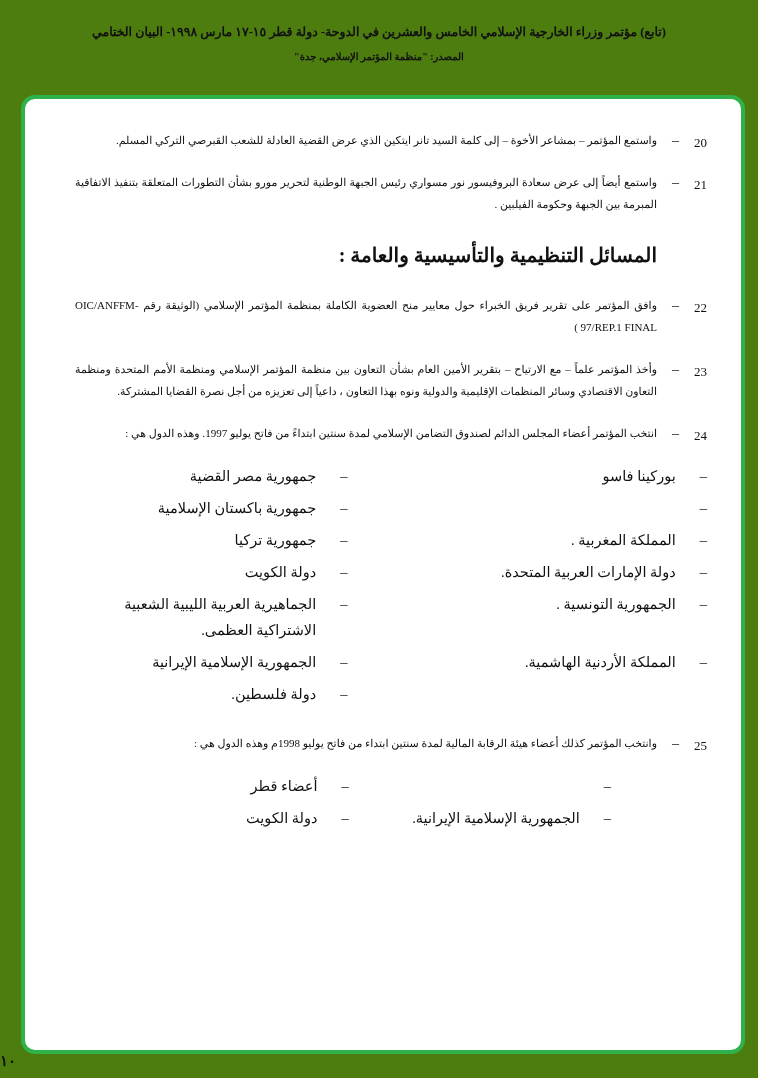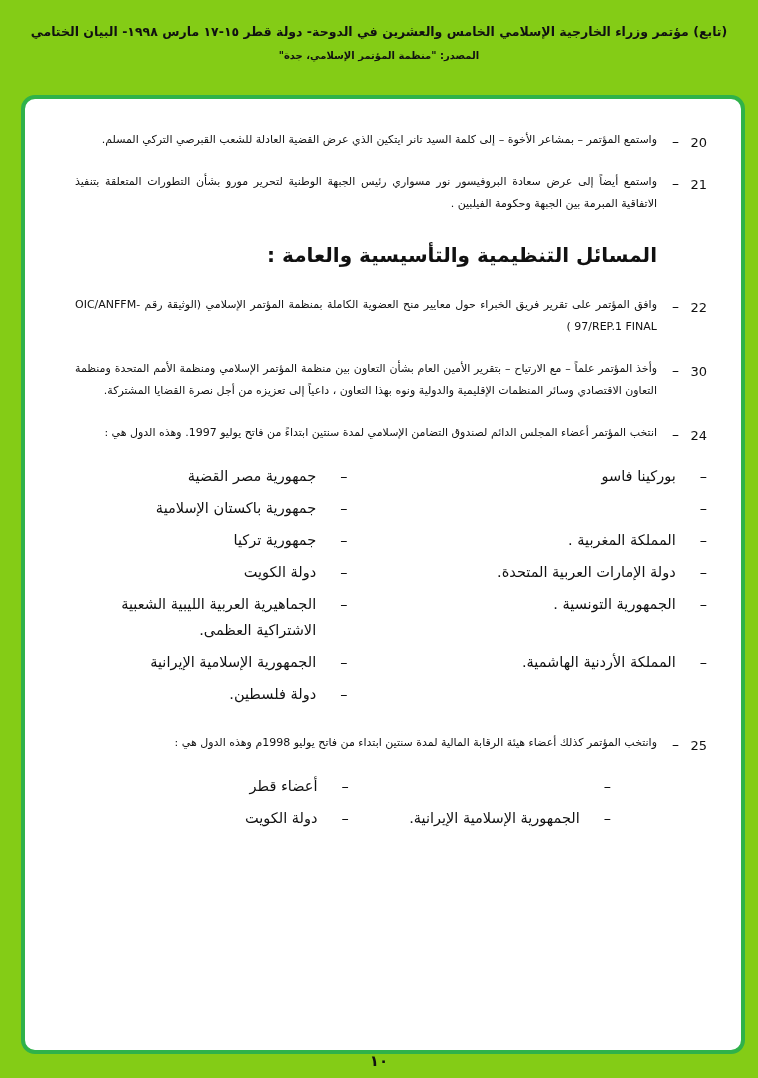--- a/index.html
+++ b/index.html
@@ -2,21 +2,21 @@
 <html lang="ar"><head>
 <meta charset="utf-8">
 <style>
   html, body { margin: 0; padding: 0; }
   body {
     width: 758px; height: 1078px;
     background: #ffffff;
     font-family: "DejaVu Sans", sans-serif;
     color: #111111;
   }
-  .page { position: relative; width: 758px; height: 1078px; background: #84cc16; overflow: hidden; }
+  .page { position: relative; width: 758px; height: 1078px; background: #4d7c0f; overflow: hidden; font-family: Liberation Serif, serif; }
 
   .doc-header { direction: rtl; text-align: center; padding-top: 24px; }
   .doc-title  { font-size: 12.5px; font-weight: bold; }
   .doc-source { font-size: 10px; font-weight: bold; margin-top: 11px; }
 
   .green-box {
     position: absolute; top: 95px; left: 21px;
     width: 716px; height: 951px;
     border: 4px solid #2fb24a; border-radius: 14px;
     background: #fff; overflow: hidden;
@@ -35,21 +35,21 @@
     display: grid; grid-template-columns: 1.32fr 1fr;
     row-gap: 5px; margin: 2px 0 24px 0;
   }
   .country-list.compact { margin: 0 96px 10px 128px; grid-template-columns: 1.8fr 1fr; }
   .country-cell { display: flex; align-items: flex-start; font-size: 14.5px; line-height: 1.85; }
   .country-dash { flex: 0 0 auto; margin-left: 24px; }
   .country-name { flex: 0 1 auto; padding-left: 10px; }
 
   .page-number {
     position: absolute; bottom: 8px; left: 0; width: 758px;
-    text-align: center; font-size: 15px; font-weight: bold;
+    font-size: 15px; font-weight: bold;
   }
 </style>
 </head>
 <body>
 
 <div class="page">
 
   <div class="doc-header">
     <div class="doc-title">(تابع) مؤتمر وزراء الخارجية الإسلامي الخامس والعشرين في الدوحة- دولة قطر ١٥-١٧ مارس ١٩٩٨- البيان الختامي</div>
     <div class="doc-source">المصدر: "منظمة المؤتمر الإسلامي، جدة"</div>
@@ -67,21 +67,21 @@
           <span class="item-dash">–</span>
           <div class="item-text">واستمع أيضاً إلى عرض سعادة البروفيسور نور مسواري رئيس الجبهة الوطنية لتحرير مورو بشأن التطورات المتعلقة بتنفيذ الاتفاقية المبرمة بين الجبهة وحكومة الفيلبين .</div>
         </div>
         <div class="section-heading">المسائل التنظيمية والتأسيسية والعامة :</div>
         <div class="numbered-item">
           <span class="item-number">22</span>
           <span class="item-dash">–</span>
           <div class="item-text">وافق المؤتمر على تقرير فريق الخبراء حول معايير منح العضوية الكاملة بمنظمة المؤتمر الإسلامي (الوثيقة رقم OIC/ANFFM-97/REP.1 FINAL )</div>
         </div>
         <div class="numbered-item">
-          <span class="item-number">30</span>
+          <span class="item-number">23</span>
           <span class="item-dash">–</span>
           <div class="item-text">وأخذ المؤتمر علماً – مع الارتياح – بتقرير الأمين العام بشأن التعاون بين منظمة المؤتمر الإسلامي ومنظمة الأمم المتحدة ومنظمة التعاون الاقتصادي وسائر المنظمات الإقليمية والدولية ونوه بهذا التعاون ، داعياً إلى تعزيزه من أجل نصرة القضايا المشتركة.</div>
         </div>
         <div class="numbered-item">
           <span class="item-number">24</span>
           <span class="item-dash">–</span>
           <div class="item-text">انتخب المؤتمر أعضاء المجلس الدائم لصندوق التضامن الإسلامي لمدة سنتين ابتداءً من فاتح يوليو 1997. وهذه الدول هي :</div>
         </div>
         <div class="country-list">
           <div class="country-cell">

